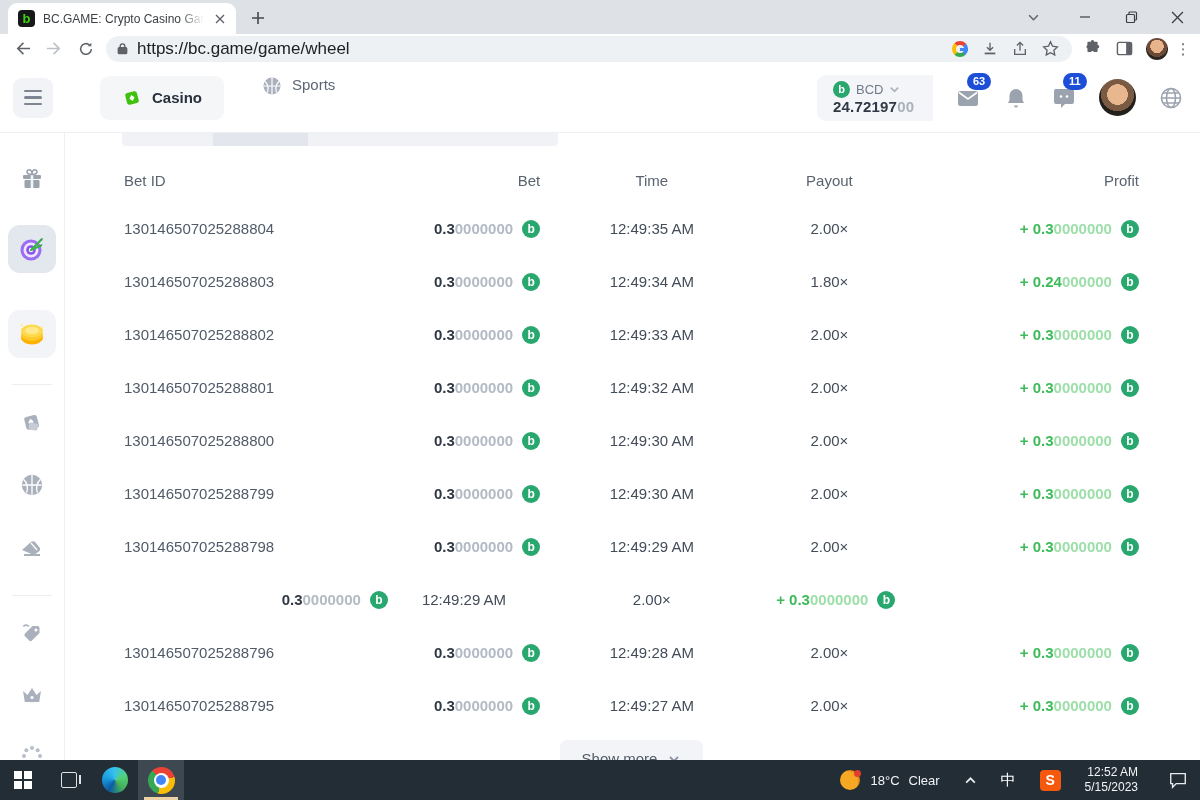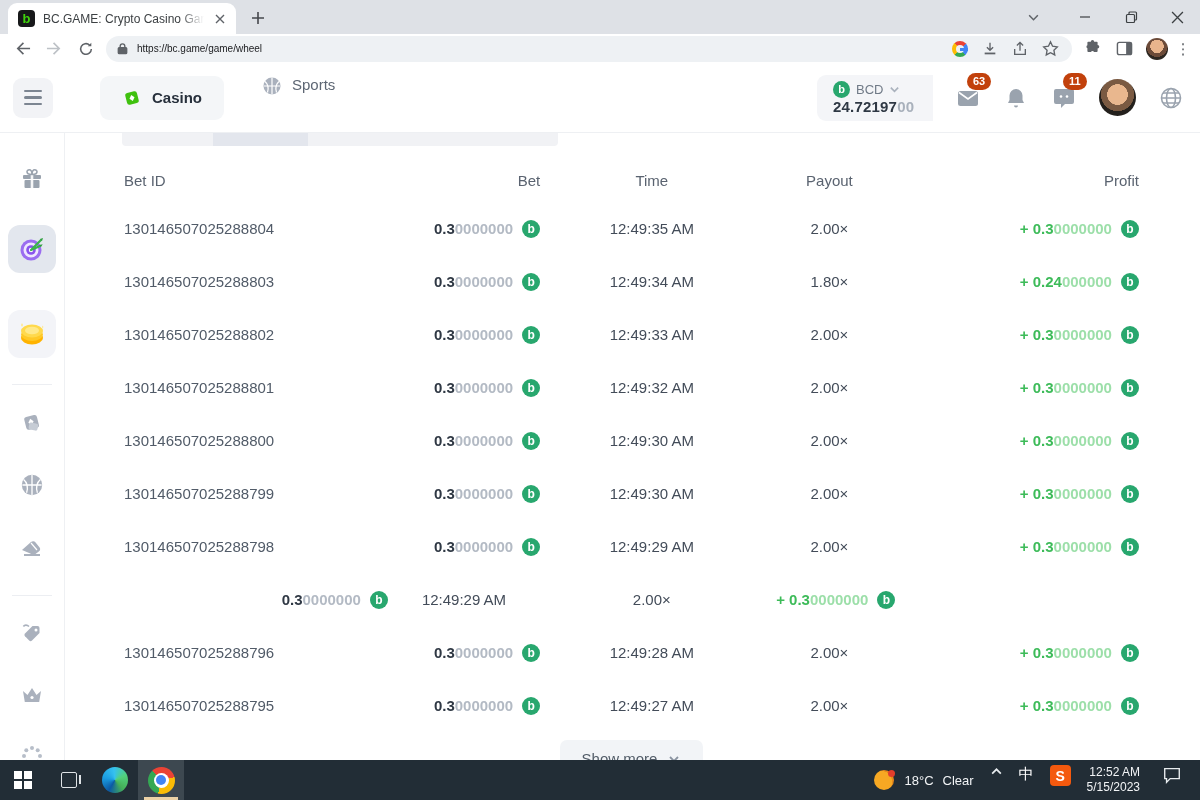--- a/index.html
+++ b/index.html
@@ -16,21 +16,21 @@
   .tab-close { flex:none; width:16px; height:16px; color:#5f6368; }
   .newtab { width:28px; height:28px; margin:0 0 2px 8px; display:flex; align-items:center; justify-content:center; color:#45484d; border-radius:50%; }
   .win-controls { margin-left:auto; display:flex; align-items:center; height:34px; align-self:flex-start; }
   .win-btn { width:46px; height:34px; display:flex; align-items:center; justify-content:center; color:#3c4043; }
   .tabsearch { width:30px; height:34px; display:flex; align-items:center; justify-content:center; color:#5f6368; margin-right:14px;}
 
   .urlbar { position:absolute; top:34px; left:0; right:0; height:30px; background:#fff; display:flex; align-items:center; padding:0 6px; border-bottom:1px solid #e4e6e9; }
   .nav-ic { width:26px; height:26px; display:flex; align-items:center; justify-content:center; color:#5f6368; margin:0 3px; }
   .nav-ic.disabled { color:#bdc1c6; }
   .omnibox { flex:1; height:26px; background:#eef1f4; border-radius:13px; display:flex; align-items:center; padding:0 10px; margin:0 4px; }
-  .omnibox .url { font-size:10px; color:#202124; flex:1; margin-left:8px; }
+  .omnibox .url { font-size:17px; color:#202124; flex:1; margin-left:8px; }
   .omni-ic { width:24px; height:24px; display:flex; align-items:center; justify-content:center; color:#5f6368; margin-left:6px; }
   .g-icon { width:16px; height:16px; border-radius:50%; background:conic-gradient(from -45deg,#ea4335 0 25%,#4285f4 25% 50%,#34a853 50% 75%,#fbbc05 75% 100%); position:relative; }
   .g-icon::after { content:""; position:absolute; inset:4px; background:#eef1f4; border-radius:50%; }
   .g-icon::before { content:""; position:absolute; right:0; top:7px; width:8px; height:3px; background:#4285f4; z-index:1; }
   .chrome-avatar { width:22px; height:22px; border-radius:50%; background:radial-gradient(circle at 50% 38%, #e8b48c 0 38%, #6b4a38 39% 60%, #2c2620 61%); margin-left:6px; }
   .dots-v { width:22px; height:22px; display:flex; align-items:center; justify-content:center; color:#5f6368; font-size:15px; letter-spacing:0; margin-left:4px; }
 
   
   .site-header { position:absolute; top:63px; left:0; right:0; height:70px; background:#fff; border-bottom:1px solid #eef0f3; display:flex; align-items:center; z-index:3; }
   .hamburger { width:40px; height:40px; margin-left:13px; background:#f2f3f6; border-radius:9px; display:flex; flex-direction:column; align-items:center; justify-content:center; gap:4px; }
@@ -45,21 +45,21 @@
   .balance-top { display:flex; align-items:center; gap:6px; }
   .balance-cur { font-size:13px; color:#707a87; }
   .balance-amt { font-size:15px; font-weight:bold; color:#2f3844; line-height:17px; letter-spacing:.2px; }
   .balance-amt .dim { color:#a9b1bc; font-weight:bold;text-align:center; }
   .coin { display:inline-flex; width:18px; height:18px; border-radius:50%; background:#28a76e; color:#fff; font-weight:bold; font-size:12px; align-items:center; justify-content:center; flex:none; }
   .coin.small { width:17px; height:17px; font-size:11px; }
   .chev-dn { color:#aab2bd; }
   .wallet-btn { display:flex; align-items:center; justify-content:center; gap:9px; width:114px; height:46px; border-radius:0 9px 9px 0; background:linear-gradient(115deg,#9a57f6 0 48%,#7e3af0 48% 100%); color:#fff; font-size:15px; font-weight:bold; }
   .hdr-icons { display:flex; align-items:center; margin-left:22px; gap:22px; }
   .hdr-ic { position:relative; width:26px; height:26px; display:flex; align-items:center; justify-content:center; color:#9aa3ae; }
-  .badge { position:absolute; top:-12px; left:12px; background:#c2410c; color:#fff; font-size:11px; font-weight:bold; border-radius:9px; padding:2px 6px; line-height:13px; }
+  .badge { position:absolute; top:-12px; left:12px; background:#1d4ed8; color:#fff; font-size:11px; font-weight:bold; border-radius:9px; padding:2px 6px; line-height:13px; }
   .avatar { width:37px; height:37px; border-radius:50%; background:radial-gradient(circle at 50% 42%, #e9b78e 0 36%, #7a5a42 37% 58%, #23201c 59%), #444; flex:none; }
 
   
   .rail { position:absolute; top:133px; left:0; bottom:40px; width:65px; background:#fff; border-right:1px solid #eef0f3; display:flex; flex-direction:column; align-items:center; }
   .rail-ic { width:48px; height:48px; display:flex; align-items:center; justify-content:center; border-radius:12px; color:#9aa3ae; flex:none; }
   .rail-ic.active { background:#e3e7ee; }
   .rail-ic.soft { background:#f3f4f8; }
   .rail-div { width:40px; height:1px; background:#eceef2; margin:14px 0; flex:none; }
 
   
@@ -89,21 +89,21 @@
   .win-logo { display:grid; grid-template-columns:8px 8px; grid-template-rows:8px 8px; gap:1.5px; }
   .win-logo i { background:#fff; }
   .taskview { width:16px; height:16px; border:1.6px solid #dfe3e6; border-radius:2px; position:relative; }
   .taskview::after { content:""; position:absolute; right:-5px; top:2px; width:2px; height:9px; background:#dfe3e6; }
   .edge-ball { width:26px; height:26px; border-radius:50%; background:conic-gradient(from 210deg,#0c59a4,#1b9de2,#35c1f1,#52d17c,#45b058,#0c59a4); }
   .chrome-wrap { width:46px; height:40px; display:flex; align-items:center; justify-content:center; background:#3d4850; position:relative; flex:none; }
   .chrome-wrap::after { content:""; position:absolute; left:6px; right:6px; bottom:0; height:3px; background:#ecd2a6; }
   .chrome-ball { width:27px; height:27px; border-radius:50%; background:conic-gradient(from -45deg,#ea4335 0 120deg,#fbbc05 120deg 240deg,#34a853 240deg 360deg); position:relative; }
   .chrome-ball::before { content:""; position:absolute; inset:6px; background:#fff; border-radius:50%; }
   .chrome-ball::after { content:""; position:absolute; inset:8.5px; background:#4285f4; border-radius:50%; }
-  .tb-right { margin-left:auto; display:flex; gap:16px; padding-right:18px; }
+  .tb-right { margin-left:auto; display:flex; align-items:center; gap:24px; padding-right:12px; }
   .weather { display:flex; align-items:center; gap:9px; }
   .moon { position:relative; width:22px; height:22px; }
   .moon::before { content:""; position:absolute; inset:1px; border-radius:50%; background:radial-gradient(circle at 35% 60%, #f7a823 0 62%, #e8891a 63%); }
   .moon::after { content:""; position:absolute; right:0; top:1px; width:7px; height:7px; border-radius:50%; background:#e33e2b; }
   .tb-text { font-size:13px; color:#f2f4f6; }
   .ime { font-size:15px; color:#fff; }
   .sogou { width:21px; height:21px; border-radius:4px; background:#f4590e; color:#fff; font-weight:bold; font-size:14px; display:flex; align-items:center; justify-content:center; }
   .clock { text-align:right; font-size:12px; line-height:15px; color:#f2f4f6; }
   .comment-ic { width:20px; height:20px; color:#e8ecef; margin-left:6px; }
   svg { display:block; }

